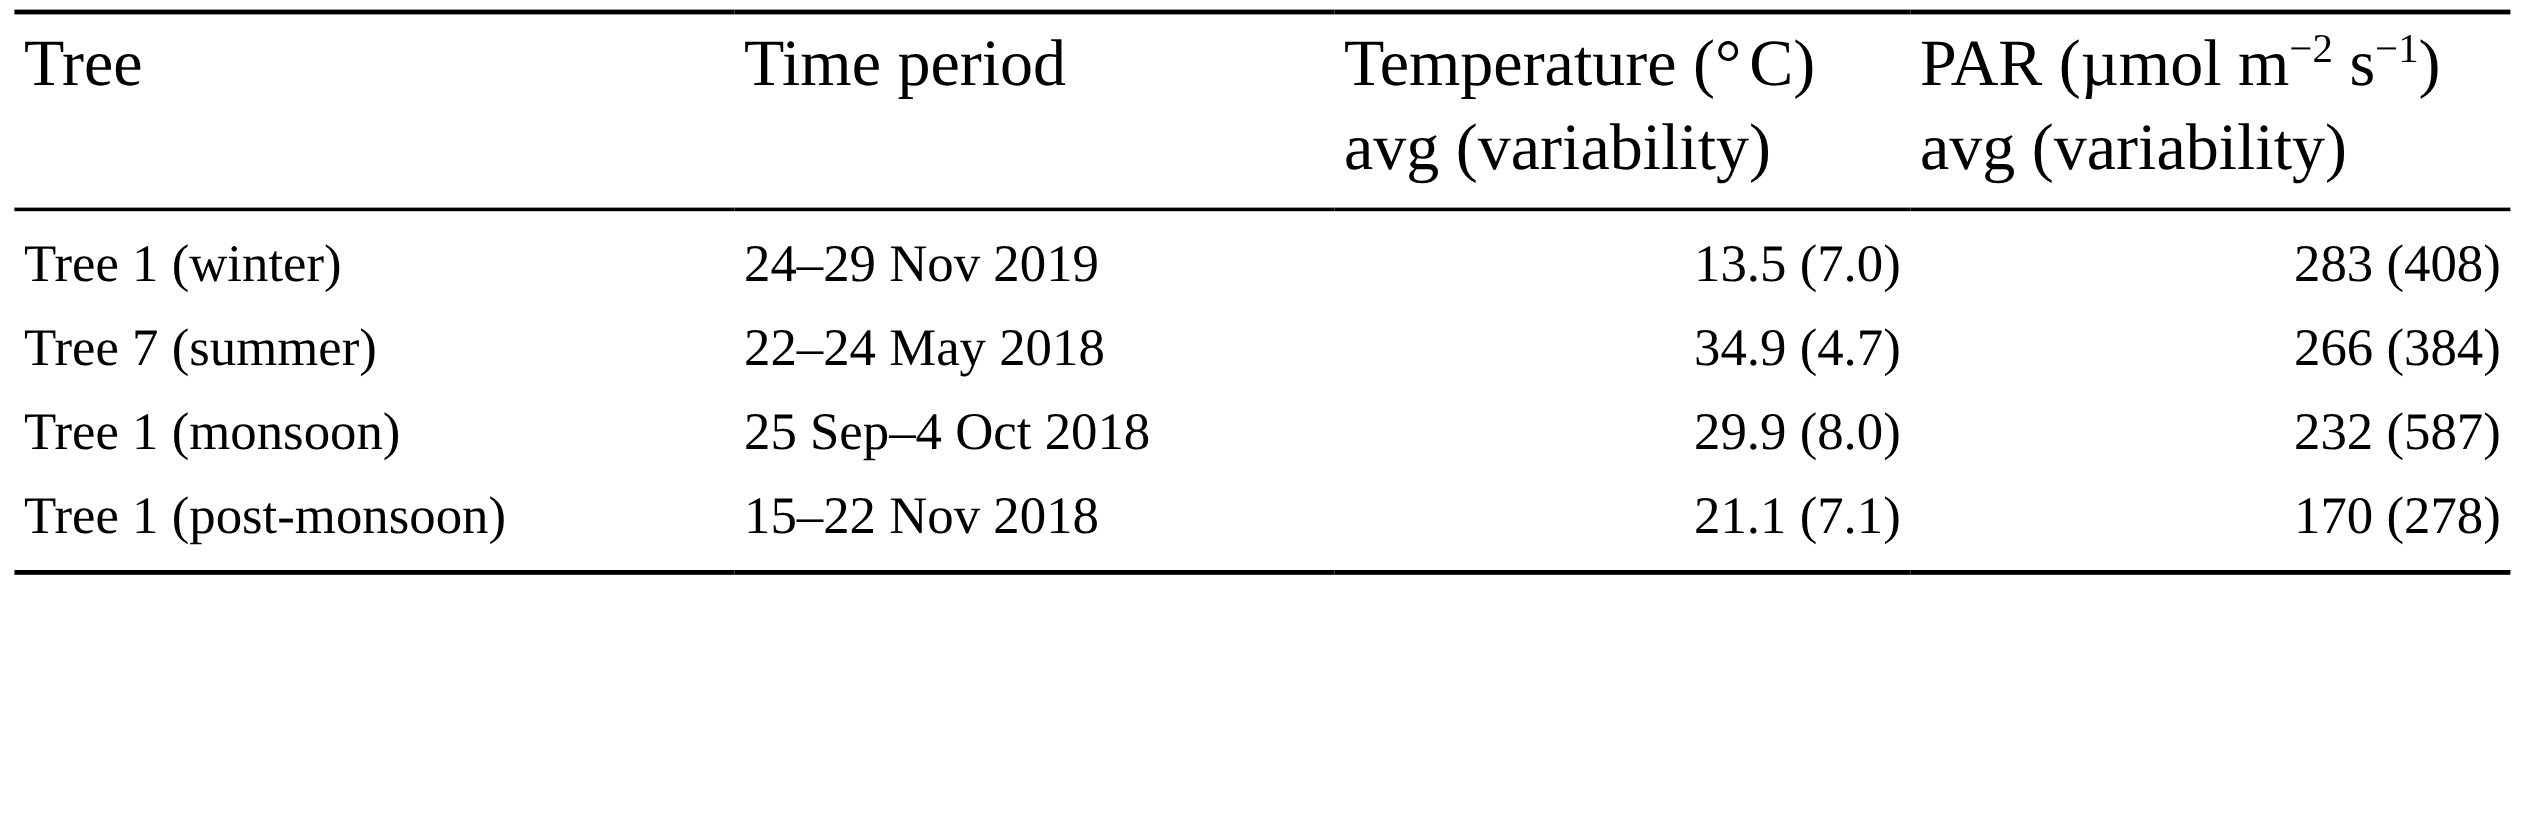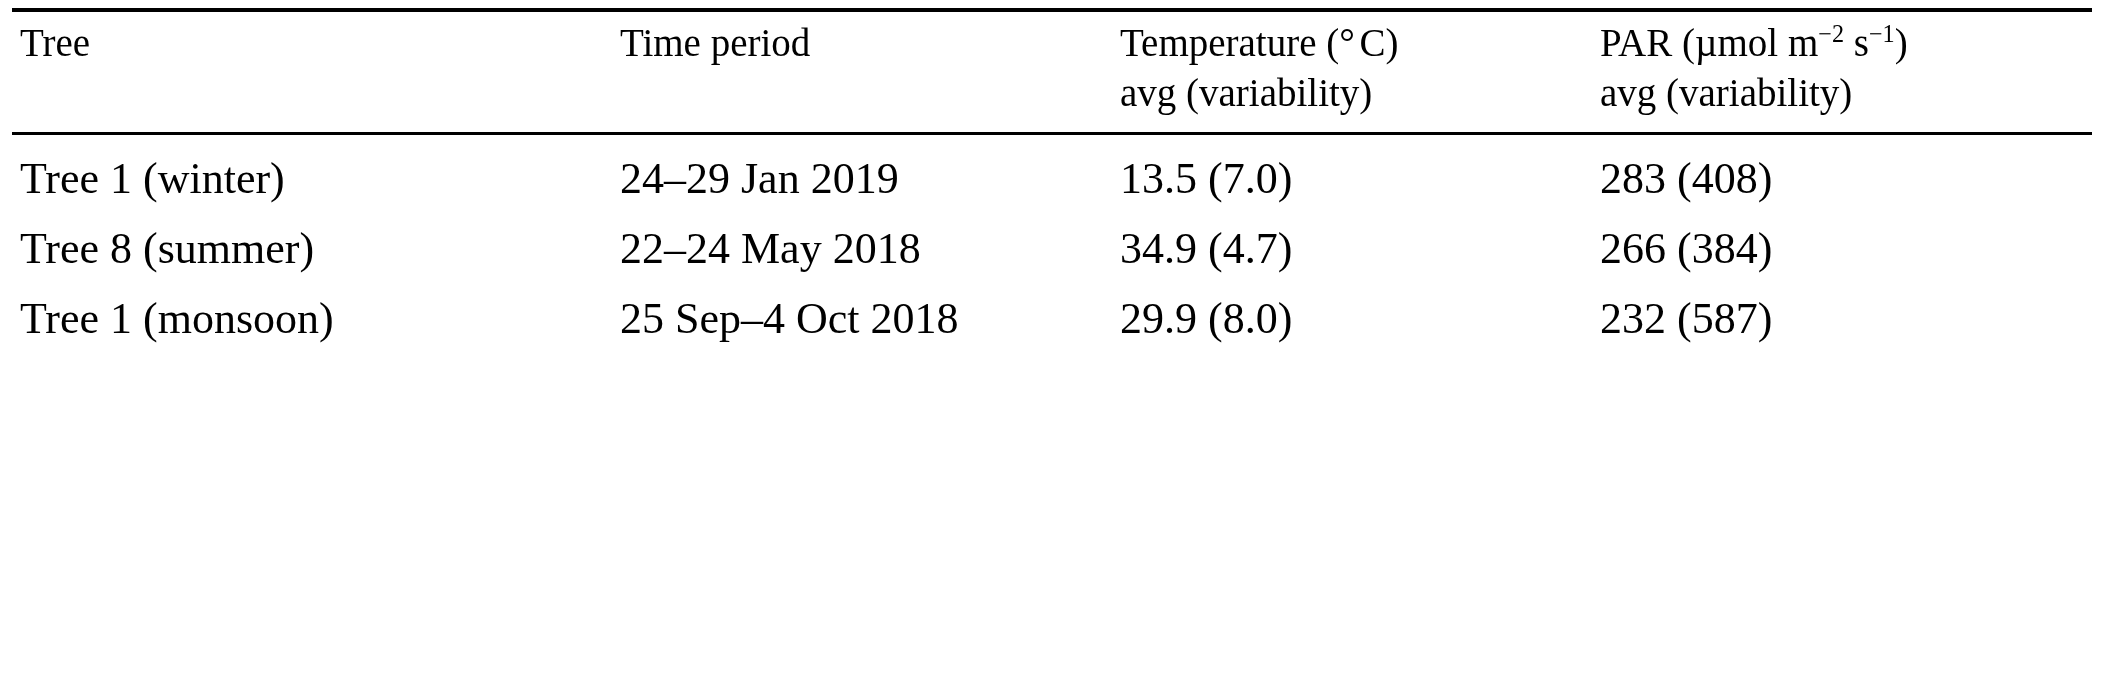--- a/index.html
+++ b/index.html
@@ -27,21 +27,21 @@
     margin-top: 8px;
     table-layout: fixed;
   }
   table.paper-table col.c-tree  { width: 600px; }
   table.paper-table col.c-time  { width: 500px; }
   table.paper-table col.c-temp  { width: 480px; }
   table.paper-table col.c-par   { width: 500px; }
 
   thead th {
     font-weight: normal;
-    font-size: 39px;
+    font-size: 55px;
     line-height: 1.28;
     vertical-align: top;
     padding: 6px 8px 14px 8px;
     text-align: left;
   }
   thead th.num { text-align: left; }
 
   .rule-top {
     border-top: 4px solid #000;
   }
@@ -53,21 +53,21 @@
   }
 
   tbody td {
     font-size: 44px;
     line-height: 1.18;
     padding: 9px 8px 9px 8px;
     text-align: left;
     white-space: nowrap;
     margin-top: 26px;
   }
-  tbody td.num { }
+  tbody td.num { text-align: right; }
   tbody tr:first-child td { padding-top: 18px; }
   tbody tr:last-child td { padding-bottom: 20px; }
 
   .hdr-line2 { display: block; }
   sup, .sup {
     font-size: 0.62em;
     vertical-align: super;
     line-height: 0;
   }
   .thin-space { letter-spacing: 0.12em; }
@@ -97,31 +97,37 @@
         </th>
         <th class="rule-top num">
           <span>PAR (µmol&nbsp;m<sup class="sup">−2</sup>&nbsp;s<sup class="sup">−1</sup>)</span>
           <span class="hdr-line2">avg (variability)</span>
         </th>
       </tr>
     </thead>
     <tbody>
       <tr class="rule-mid">
         <td class="rule-mid">Tree 1 (winter)</td>
-        <td class="rule-mid">24–29 Jan 2019</td>
+        <td class="rule-mid">24–29 Nov 2019</td>
         <td class="rule-mid num">13.5 (7.0)</td>
         <td class="rule-mid num">283 (408)</td>
       </tr>
       <tr>
-        <td>Tree 8 (summer)</td>
+        <td>Tree 7 (summer)</td>
         <td>22–24 May 2018</td>
         <td class="num">34.9 (4.7)</td>
         <td class="num">266 (384)</td>
       </tr>
       <tr>
         <td>Tree 1 (monsoon)</td>
         <td>25 Sep–4 Oct 2018</td>
         <td class="num">29.9 (8.0)</td>
         <td class="num">232 (587)</td>
       </tr>
+      <tr class="rule-bot">
+        <td class="rule-bot">Tree 1 (post-monsoon)</td>
+        <td class="rule-bot">15–22 Nov 2018</td>
+        <td class="rule-bot num">21.1 (7.1)</td>
+        <td class="rule-bot num">170 (278)</td>
+      </tr>
     </tbody>
   </table>
 </div>
 
 </body></html>

